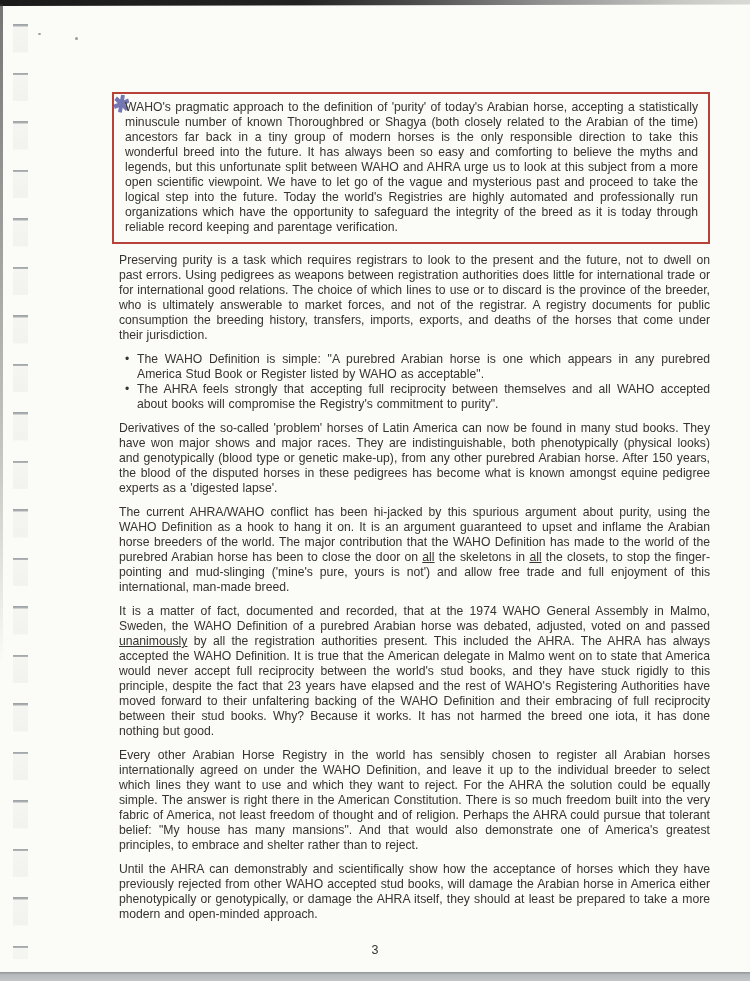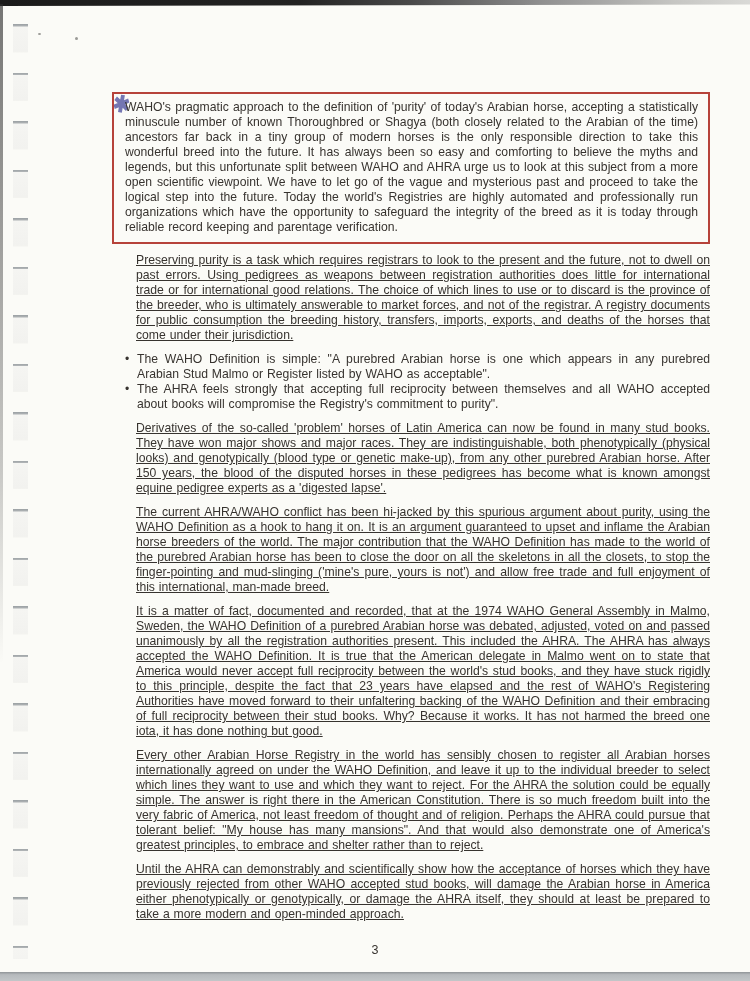--- a/index.html
+++ b/index.html
@@ -60,21 +60,21 @@
     font-size: 12.2px;
     line-height: 15px;
     text-align: justify;
     word-spacing: 0.5px;
   }
   .boxed-para {
     border: 2.5px solid var(--box-border, #b6423a);
     padding: 6px 10px 7px 11px;
     margin-bottom: 2px;
   }
-  .para { margin: 9px 0 0 24px; text-decoration: underline; }
+  .para { margin: 9px 0 0 7px; }
   .bullet-list { margin: 9px 0 0 10px; }
   .bullet-item { display: flex; margin: 0; }
   .bullet-marker { width: 12px; flex: 0 0 12px; text-align: left; margin-left: 3px; }
   .bullet-text { flex: 1; text-align: justify; }
   .u { text-decoration: underline; }
 
   .page-number {
     position: absolute; left: 0; top: 943px; width: 100%;
     text-align: center;
     color: var(--ink, #37332f);
@@ -96,21 +96,21 @@
 
   <div class="text-column">
     <div class="boxed-para">
       <span>WAHO's pragmatic approach to the definition of 'purity' of today's Arabian horse, accepting a statistically minuscule number of known Thoroughbred or Shagya (both closely related to the Arabian of the time) ancestors far back in a tiny group of modern horses is the only responsible direction to take this wonderful breed into the future.  It has always been so easy and comforting to believe the myths and legends, but this unfortunate split between WAHO and AHRA urge us to look at this subject from a more open scientific viewpoint.  We have to let go of the vague and mysterious past and proceed to take the logical step into the future.  Today the world's Registries are highly automated and professionally run organizations which have the opportunity to safeguard the integrity of the breed as it is today through reliable record keeping and parentage verification.</span>
     </div>
     <div id="doc-blocks">
         <div class="para"><span>Preserving purity is a task which requires registrars to look to the present and the future, not to dwell on past errors.  Using pedigrees as weapons between registration authorities does little for international trade or for international good relations.  The choice of which lines to use or to discard is the province of the breeder, who is ultimately answerable to market forces, and not of the registrar.  A registry documents for public consumption the breeding history, transfers, imports, exports, and deaths of the horses that come under their jurisdiction.</span></div>
         <div class="bullet-list">
           <div class="bullet-item">
             <span class="bullet-marker">•</span>
-            <span class="bullet-text"><span>The WAHO Definition is simple:  "A purebred Arabian horse is one which appears in any purebred Arabian Stud Malmo or Register listed by WAHO as acceptable".</span></span>
+            <span class="bullet-text"><span>The WAHO Definition is simple:  "A purebred Arabian horse is one which appears in any purebred America Stud Book or Register listed by WAHO as acceptable".</span></span>
           </div>
           <div class="bullet-item">
             <span class="bullet-marker">•</span>
             <span class="bullet-text"><span>The AHRA feels strongly that accepting full reciprocity between themselves and all WAHO accepted about books will compromise the Registry's commitment to purity".</span></span>
           </div>
         </div>
         <div class="para"><span>Derivatives of the so-called 'problem' horses of Latin America can now be found in many stud books.  They have won major shows and major races.  They are indistinguishable, both phenotypically (physical looks) and genotypically (blood type or genetic make-up), from any other purebred Arabian horse.  After 150 years, the blood of the disputed horses in these pedigrees has become what is known amongst equine pedigree experts as a 'digested lapse'.</span></div>
         <div class="para"><span>The current AHRA/WAHO conflict has been hi-jacked by this spurious argument about purity, using the WAHO Definition as a hook to hang it on.  It is an argument guaranteed to upset and inflame the Arabian horse breeders of the world.  The major contribution that the WAHO Definition has made to the world of the purebred Arabian horse has been to close the door on </span><span class="u">all</span><span> the skeletons in </span><span class="u">all</span><span> the closets, to stop the finger-pointing and mud-slinging ('mine's pure, yours is not') and allow free trade and full enjoyment of this international, man-made breed.</span></div>
         <div class="para"><span>It is a matter of fact, documented and recorded, that at the 1974 WAHO General Assembly in Malmo, Sweden, the WAHO Definition of a purebred Arabian horse was debated, adjusted, voted on and passed </span><span class="u">unanimously</span><span> by all the registration authorities present.  This included the AHRA.  The AHRA has always accepted the WAHO Definition.  It is true that the American delegate in Malmo went on to state that America would never accept full reciprocity between the world's stud books, and they have stuck rigidly to this principle, despite the fact that 23 years have elapsed and the rest of WAHO's Registering Authorities have moved forward to their unfaltering backing of the WAHO Definition and their embracing of full reciprocity between their stud books.  Why?  Because it works.  It has not harmed the breed one iota, it has done nothing but good.</span></div>
         <div class="para"><span>Every other Arabian Horse Registry in the world has sensibly chosen to register all Arabian horses internationally agreed on under the WAHO Definition, and leave it up to the individual breeder to select which lines they want to use and which they want to reject.  For the AHRA the solution could be equally simple.  The answer is right there in the American Constitution.  There is so much freedom built into the very fabric of America, not least freedom of thought and of religion.  Perhaps the AHRA could pursue that tolerant belief:  "My house has many mansions".  And that would also demonstrate one of America's greatest principles, to embrace and shelter rather than to reject.</span></div>

